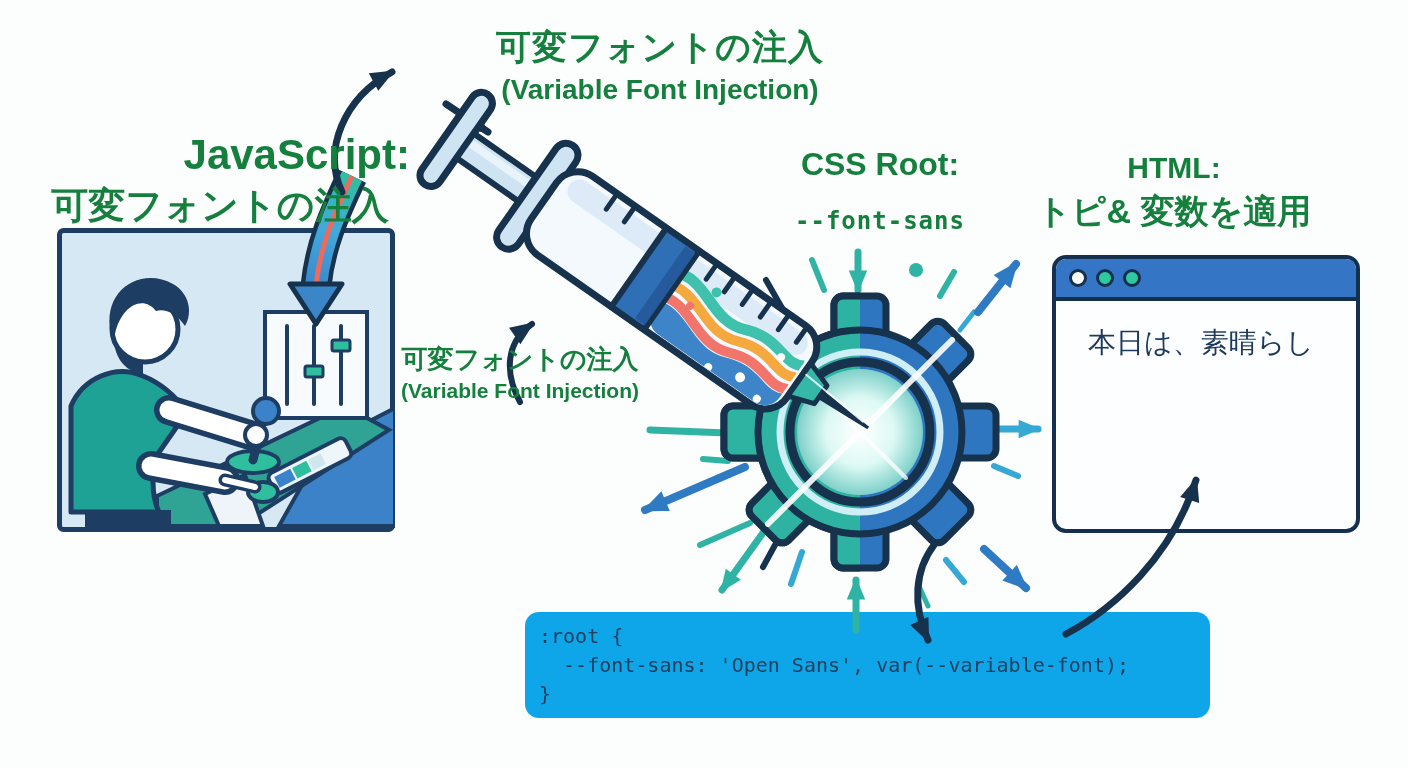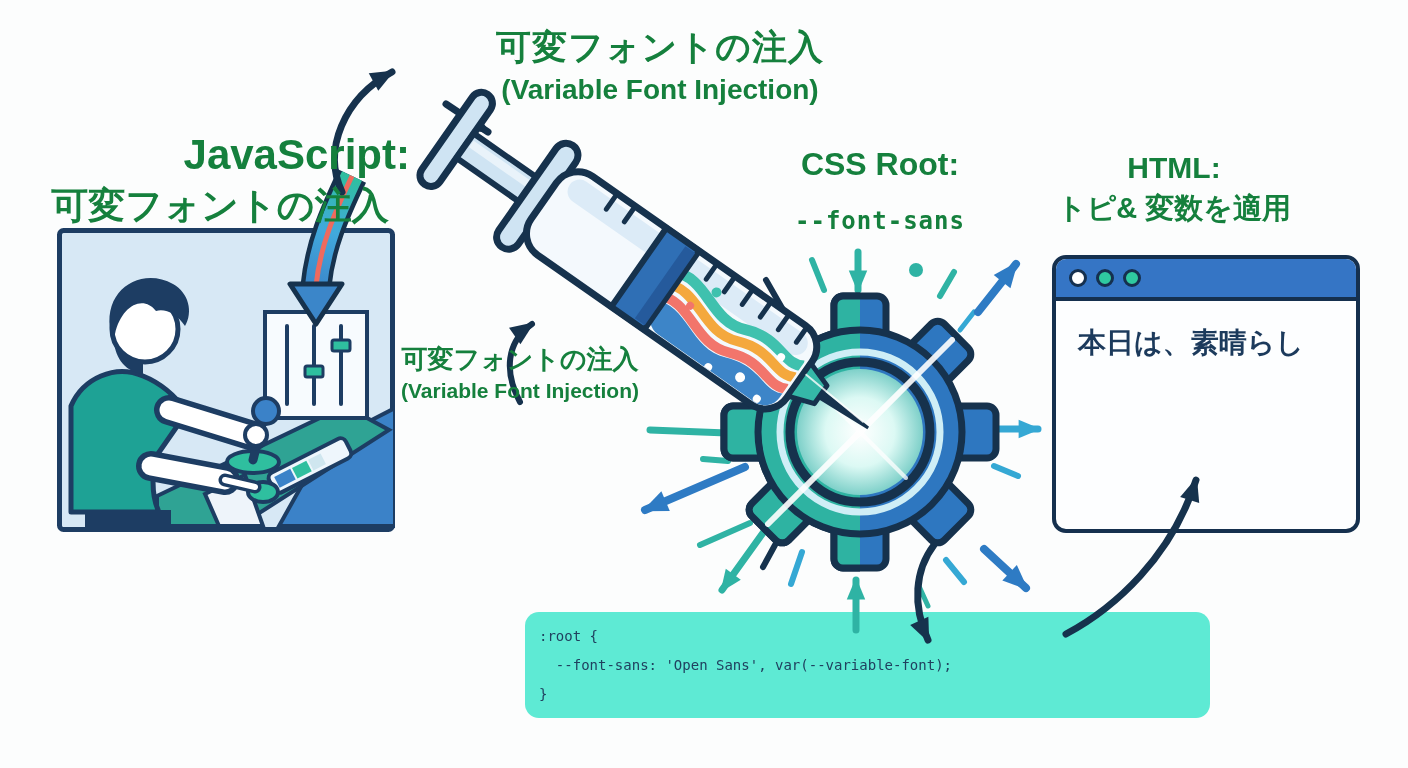--- a/index.html
+++ b/index.html
@@ -22,21 +22,21 @@
   .js-label{left:30px;top:130px;width:380px;}
   .js-label .l1{font-size:42px;text-align:right;}
   .js-label .l2{font-size:37px;margin-top:4px;}
 
   .css-label{left:750px;top:146px;width:260px;}
   .css-label .l1{font-size:32px;}
   .css-label .l2{font-family:"DejaVu Sans Mono",monospace;font-size:24px;letter-spacing:1px;margin-top:23px;}
 
   .html-label{left:1024px;top:150px;width:300px;}
   .html-label .l1{font-size:30px;}
-  .html-label .l2{font-size:29px;margin-top:6px;}
+  .html-label .l2{font-size:34px;margin-top:6px;}
 
   .syringe-caption{left:380px;top:344px;width:280px;}
   .syringe-caption .jp{font-size:26px;}
   .syringe-caption .en{font-size:21px;margin-top:4px;}
 
   
   .person-box{left:57px;top:228px;width:338px;height:304px;}
   .person-box svg{display:block;}
 
   
@@ -45,28 +45,28 @@
     background:#fdfeff;border:4px solid #15304e;border-radius:14px;
     box-sizing:border-box;overflow:hidden;
   }
   .titlebar{
     height:42px;background:#3575c5;border-bottom:4px solid #15304e;
     display:flex;align-items:center;padding-left:13px;gap:9px;box-sizing:border-box;
   }
   .dot{width:18px;height:18px;border-radius:50%;border:3px solid #15304e;box-sizing:border-box;}
   .dot-white{background:#ffffff;}
   .dot-teal{background:#2fc9a0;}
-  .browser-content{padding:20px 4px 0 22px;font-size:28px;font-weight:bold;color:#1c3a5c;line-height:44px;}
+  .browser-content{padding:20px 4px 0 22px;font-size:28px;font-weight:normal;color:#1c3a5c;line-height:44px;margin-left:10px;}
 
   
   .code-block{
     left:525px;top:612px;width:685px;height:106px;
-    background:#5eead4;border-radius:14px;box-sizing:border-box;
+    background:#0ea5e9;border-radius:14px;box-sizing:border-box;
     padding:10px 0 0 14px;
-    font-family:"DejaVu Sans Mono",monospace;font-size:14px;color:#20415f;line-height:29px;
+    font-family:"DejaVu Sans Mono",monospace;font-size:20px;color:#20415f;line-height:29px;
   }
   .code-line{white-space:pre;}
 </style>
 </head>
 <body>
 
 <div class="canvas">
 
   <div class="pane person-box">
     <svg width="338" height="304" viewBox="0 0 338 304">

